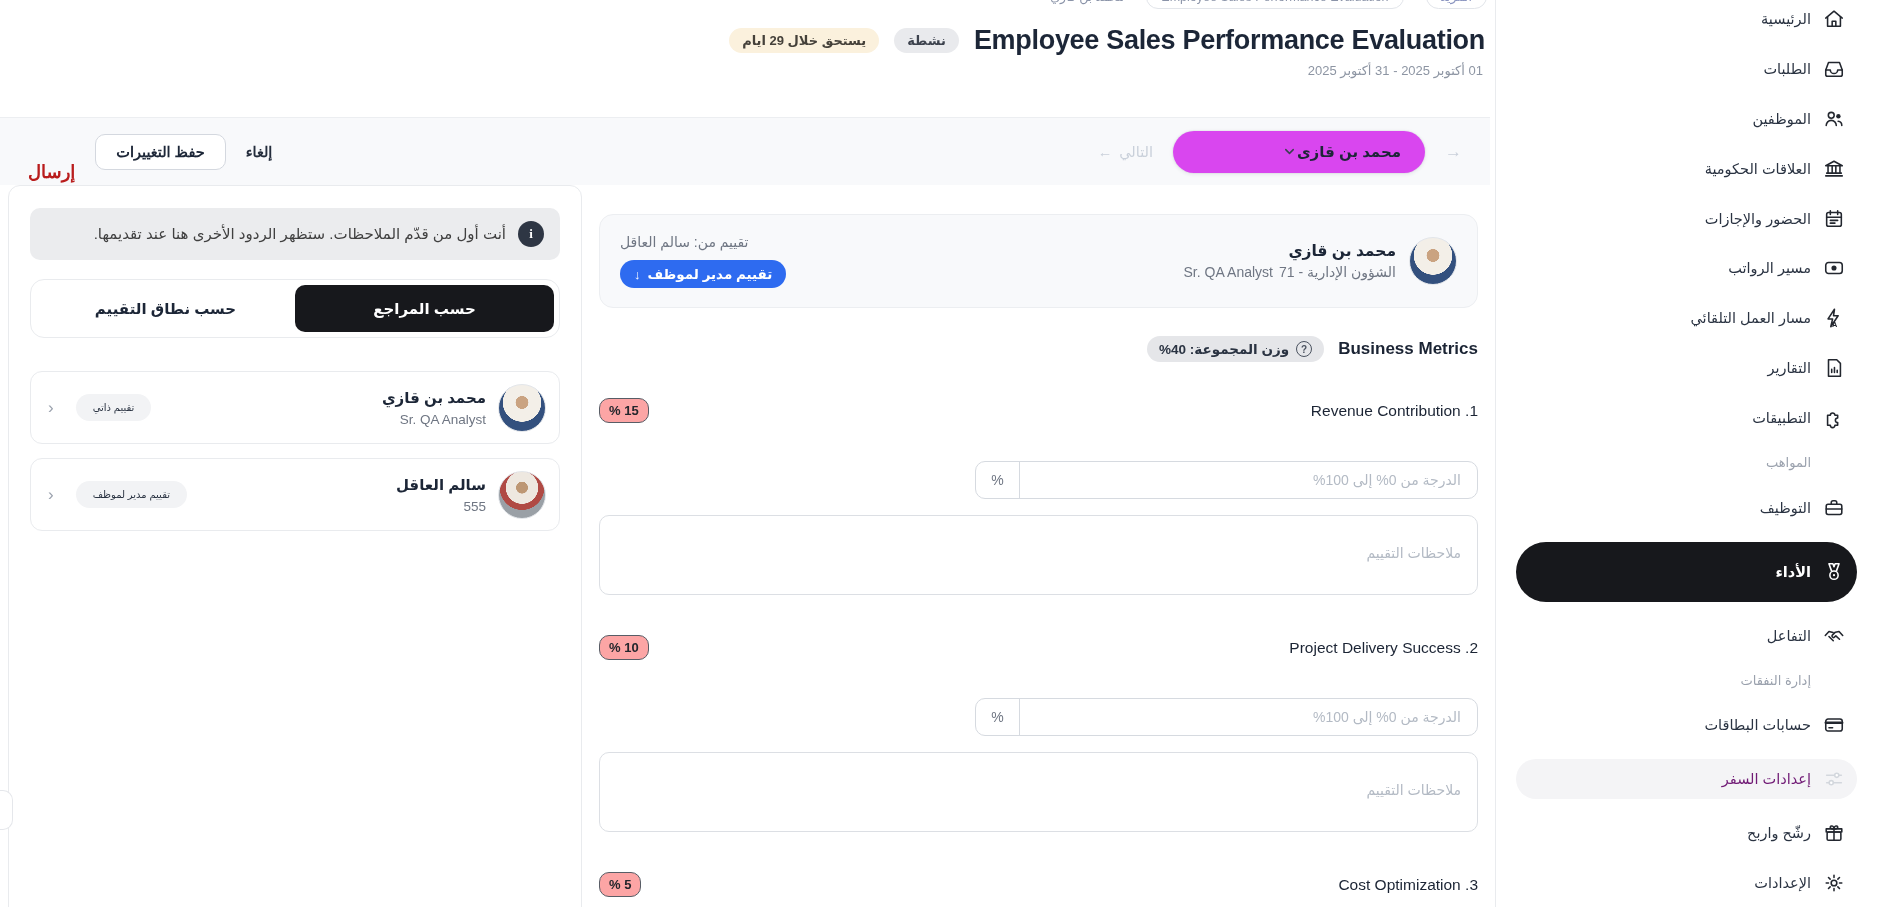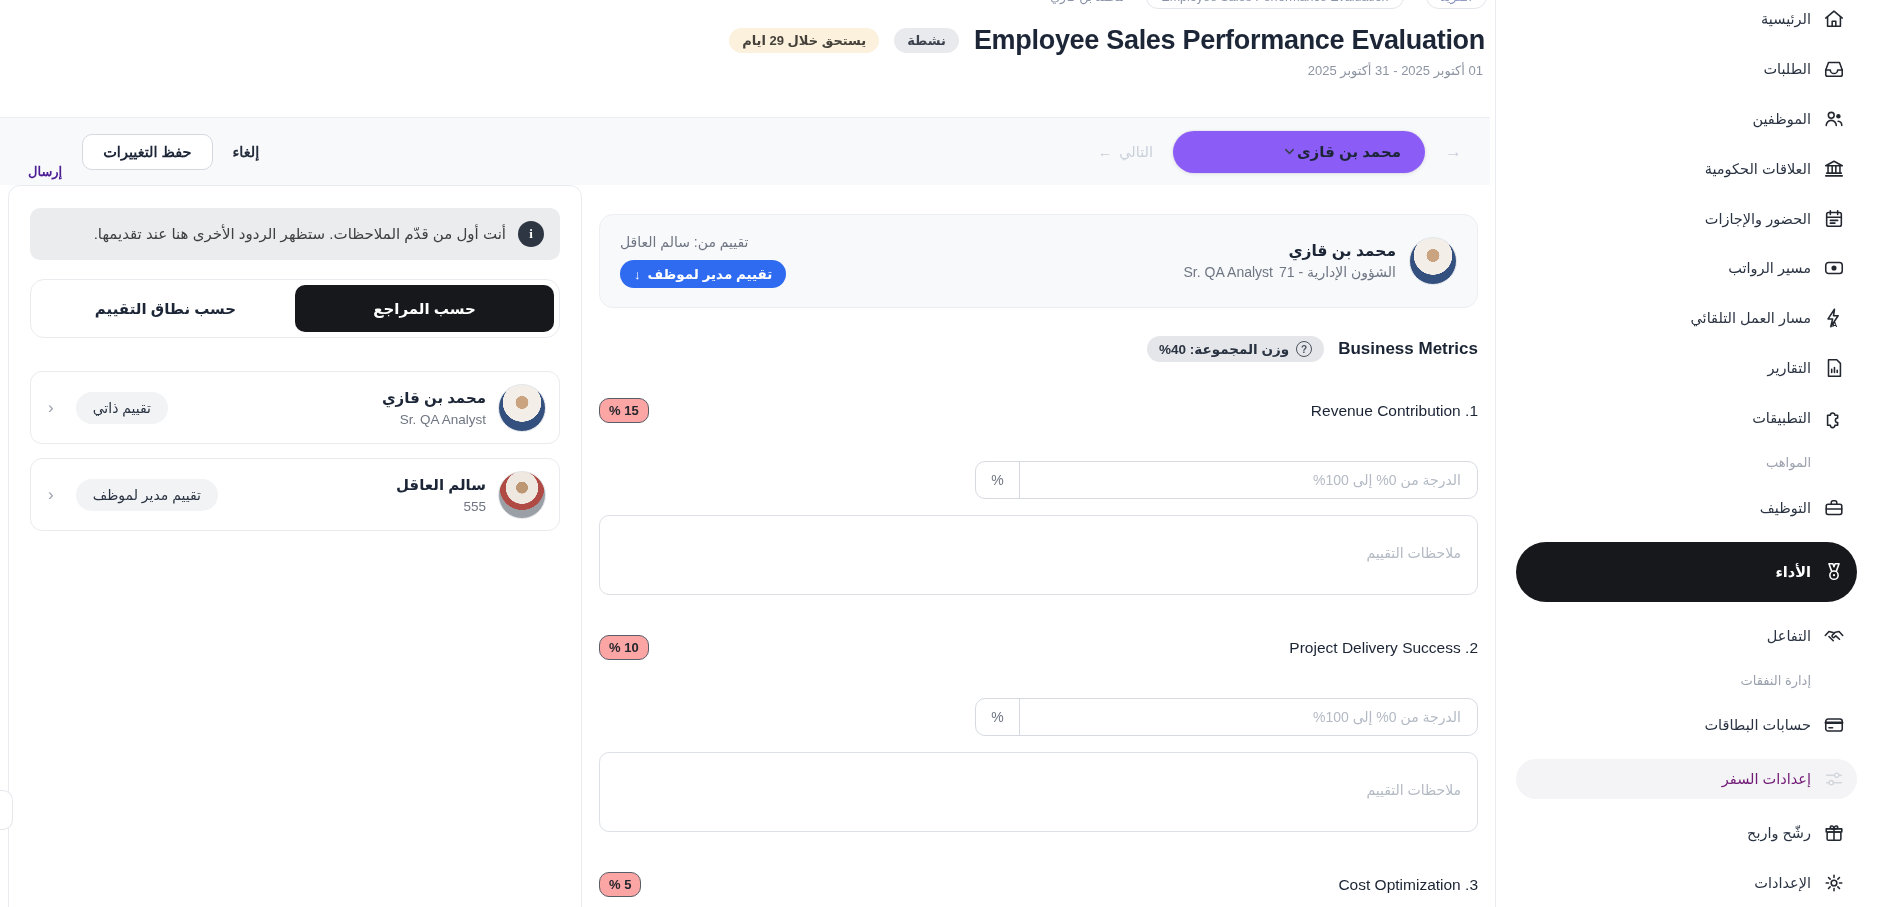--- a/index.html
+++ b/index.html
@@ -20,46 +20,46 @@
   .page-title { font-size:27px; font-weight:700; color:#1c2637; letter-spacing:-0.3px; }
   .badge { border-radius:9999px; padding:5px 13px; font-size:13px; font-weight:700; white-space:nowrap; }
   .badge-status { background:#e9eaed; color:#3d434e; }
   .badge-due { background:#fbf1dd; color:#45413a; }
   .date-range { text-align:right; padding:7px 4px 0 0; font-size:13px; color:#8d95a3; }
 
   
   .toolbar { position:absolute; top:117px; right:387px; left:0; height:68px; background:#f8f9fb; border-top:1px solid #eceef1; display:flex; align-items:center; justify-content:space-between; padding:0 28px; }
   .tb-group { display:flex; align-items:center; gap:20px; }
   .tb-arrow { font-size:17px; color:#c9d0da; }
-  .employee-select { width:252px; height:42px; background:#8b5cf6; border-radius:9999px; box-shadow:0 1px 4px rgba(20,30,50,.10), 0 0 0 1px rgba(20,30,50,.03); display:flex; align-items:center; justify-content:flex-start; padding:0 24px 0 18px; cursor:pointer; }
+  .employee-select { width:252px; height:42px; background:#d946ef; border-radius:9999px; box-shadow:0 1px 4px rgba(20,30,50,.10), 0 0 0 1px rgba(20,30,50,.03); display:flex; align-items:center; justify-content:flex-start; padding:0 24px 0 18px; cursor:pointer; }
   .employee-select .name { font-size:15px; font-weight:700; color:#1c2637; }
   .tb-next { font-size:14.5px; color:#c9d0da; display:flex; gap:7px; align-items:center; }
   .btn-ghost { font-size:14.5px; font-weight:700; color:#242d3c; background:none; border:none; cursor:pointer; }
   .btn-outline { font-size:14.5px; font-weight:700; color:#1c2637; background:#fff; border:1px solid #d4d8df; border-radius:10px; padding:9px 20px; cursor:pointer; }
-  .btn-disabled { font-size:13px; font-weight:700; color:#4c1d95; background:none; border:none;margin-top:40px; }
+  .btn-disabled { font-size:18px; font-weight:700; color:#b91c1c; background:none; border:none;margin-top:40px; }
 
   
   .left-panel { position:absolute; top:185px; left:8px; width:574px; bottom:-12px; background:#fff; border:1px solid #e9ebee; border-radius:12px 12px 0 0; padding:22px 21px 0; }
   .info-box { background:#ebecee; border-radius:10px; padding:13px 16px; display:flex; align-items:center; gap:12px; }
   .info-icon { flex:0 0 auto; width:26px; height:26px; border-radius:50%; background:#2e3644; color:#fff; font-size:13px; font-weight:700; display:flex; align-items:center; justify-content:center; font-family:"Liberation Serif", serif; }
   .info-text { font-size:15px; color:#404040; line-height:1.55; text-align:right; }
   .tabs-card { margin-top:19px; border:1px solid #e9ebee; border-radius:14px; padding:5px; display:flex; height:59px; }
   .tab { flex:1; display:flex; align-items:center; justify-content:center; font-size:15px; font-weight:700; border-radius:10px; cursor:pointer; }
   .tab.active { background:#17181c; color:#fff; }
   .tab.inactive { color:#1c2637; background:transparent; }
   .reviewer-card { margin-top:14px; border:1px solid #e9ebee; border-radius:12px; height:73px; display:flex; align-items:center; padding:0 13px; gap:12px; cursor:pointer; }
   .reviewer-card.first { margin-top:33px; }
   .avatar { width:48px; height:48px; border-radius:50%; flex:0 0 auto; border:1px solid #e3e6ea; }
   .avatar-a { background: radial-gradient(circle at 50% 38%, #caa381 17%, #f3efe8 18% 52%, #33507e 53%); }
   .avatar-b { background: radial-gradient(circle at 50% 34%, #bd9774 15%, #eee8e0 16% 42%, #b04a44 43% 58%, #9aa0a6 59%); }
   .rv-names { display:flex; flex-direction:column; gap:5px; text-align:right; }
   .rv-name { font-size:15px; font-weight:700; color:#1c2637; }
   .rv-role { font-size:13.5px; color:#6f7683; }
   .rv-spacer { flex:1; }
-  .rv-badge { background:#f2f3f5; border-radius:9999px; padding:8px 17px; font-size:14px; color:#2a3342; white-space:nowrap; }
+  .rv-badge { background:#f2f3f5; border-radius:9999px; padding:8px 17px; font-size:10px; color:#2a3342; white-space:nowrap; }
   .rv-chevron { color:#9aa1ad; font-size:17px; margin:0 10px 0 4px; }
 
   
   .main-col { position:absolute; top:185px; right:399px; width:879px; bottom:0; overflow:hidden; }
   .employee-card { margin-top:29px; height:94px; background:#f8f9fb; border:1px solid #eceef1; border-radius:14px; display:flex; align-items:center; padding:0 20px; }
   .emp-right { display:flex; align-items:center; gap:13px; }
   .emp-names { display:flex; flex-direction:column; gap:4px; text-align:right; }
   .emp-name { font-size:15.5px; font-weight:700; color:#1c2637; }
   .emp-meta { display:flex; gap:6px; font-size:14px; color:#6f7683; }
   .emp-spacer { flex:1; }

